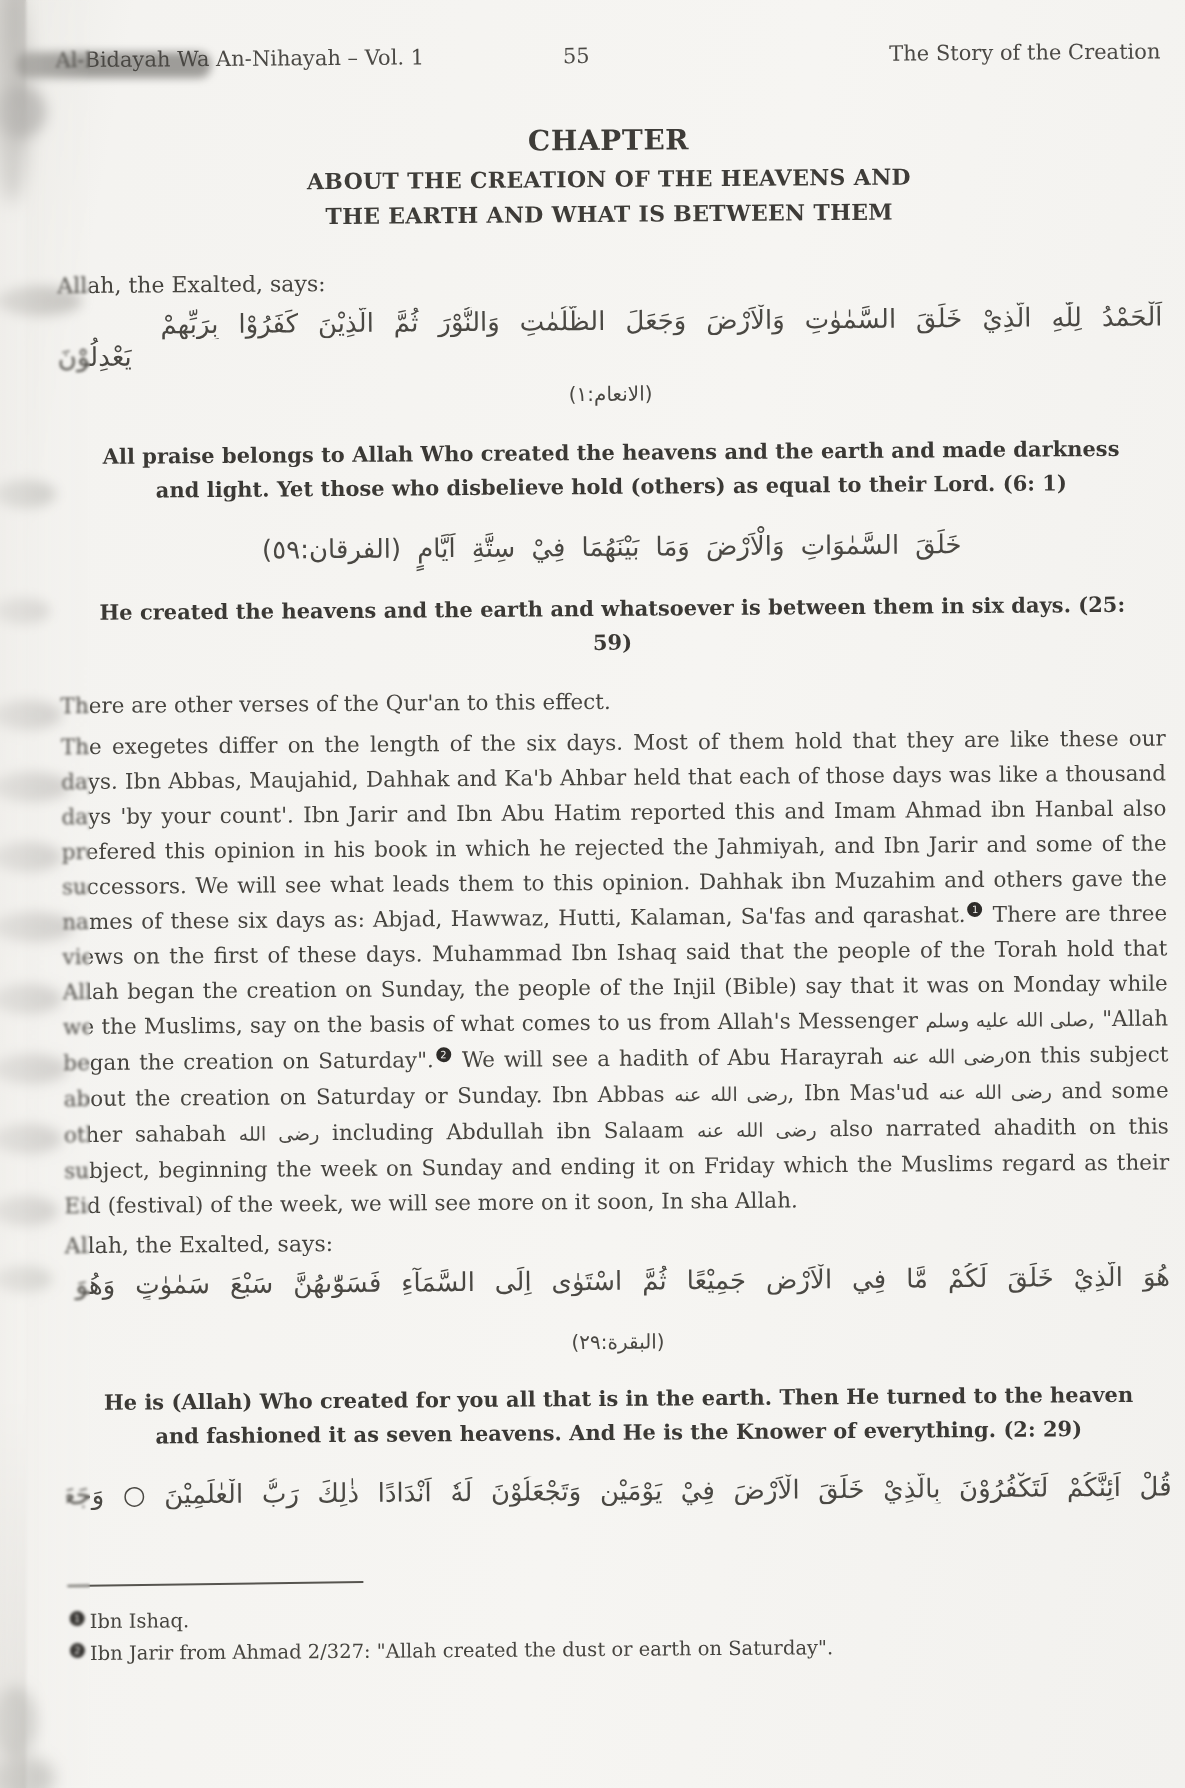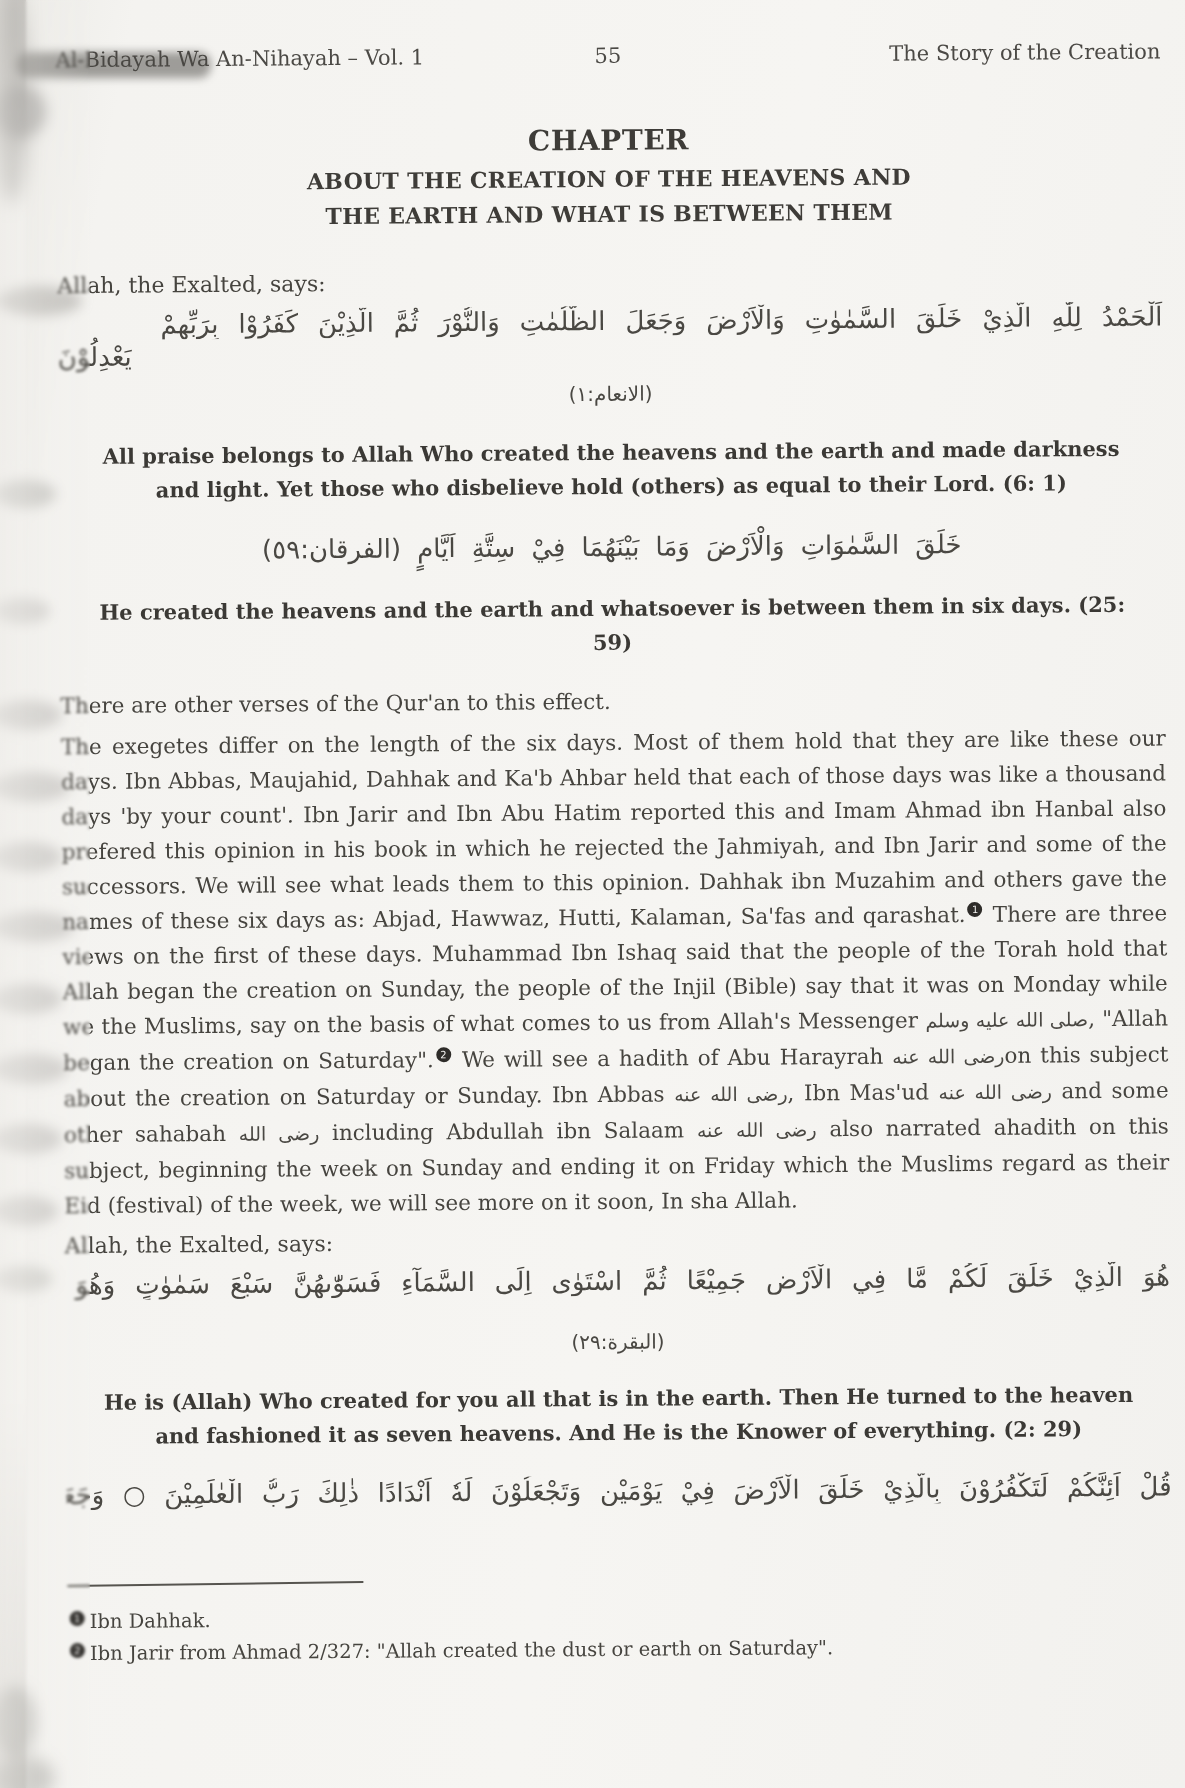--- a/index.html
+++ b/index.html
@@ -8,21 +8,21 @@
          font-family:"DejaVu Serif","Liberation Serif",serif; }
   .page { position:relative; width:1185px; height:1788px; overflow:hidden;
           background:linear-gradient(100deg,#ecebe7 0%,#f4f3f0 9%,#f6f5f2 55%,#f2f1ee 100%); }
   .edge-strip { position:absolute; left:0; top:0; width:26px; height:100%;
           background:linear-gradient(to bottom,#bcbab6,#f3f2ef 9%,#f8f7f4 78%,#dedcd8); }
   .content { position:absolute; inset:0; padding:44px 18px 0 62px;
           transform:rotate(-0.45deg); color:#46443f; }
 
   .page-header { display:flex; align-items:baseline; font-size:21px; color:#4b4945; }
   .h-left  { flex:1; text-align:left; }
-  .h-center{ width:90px; text-align:center; }
+  .h-center{ width:90px; }
   .h-right { flex:1; text-align:right; }
 
   .chapter { text-align:center; margin-top:56px; color:#3e3c38; }
   .chapter-title { font-size:28px; font-weight:bold; letter-spacing:.6px; }
   .chapter-sub   { font-size:22px; font-weight:bold; margin-top:9px; letter-spacing:.3px; }
 
   .intro { font-size:22px; margin-top:42px; }
   .intro2 { margin-top:10px; }
 
   .arabic { font-family:"DejaVu Sans",sans-serif; direction:rtl; color:#4a4843; }
@@ -89,21 +89,21 @@
 
     <p class="intro intro2">Allah, the Exalted, says:</p>
 
     <div class="arabic verse-line" lang="ar" dir="rtl">هُوَ الَّذِيْ خَلَقَ لَكُمْ مَّا فِي الْاَرْضِ جَمِيْعًا ثُمَّ اسْتَوٰى اِلَى السَّمَآءِ فَسَوّٰىهُنَّ سَبْعَ سَمٰوٰتٍ وَهُوَ بِكُلِّ شَىْءٍ عَلِيْمٌ</div>
     <div class="arabic verse-ref" style="margin-top:34px" lang="ar" dir="rtl">(البقرة:٢٩)</div>
     <p class="translation translation3">He is (Allah) Who created for you all that is in the earth. Then He turned to the heaven and fashioned it as seven heavens. And He is the Knower of everything. (2: 29)</p>
 
     <div class="arabic verse-wide" lang="ar" dir="rtl">قُلْ اَئِنَّكُمْ لَتَكْفُرُوْنَ بِالَّذِيْ خَلَقَ الْاَرْضَ فِيْ يَوْمَيْنِ وَتَجْعَلُوْنَ لَهٗ اَنْدَادًا ذٰلِكَ رَبُّ الْعٰلَمِيْنَ ○ وَجَعَلَ</div>
 
     <div class="fn-rule"></div>
-    <div class="footnote first"><span class="fnmark">1</span><span>Ibn Dahhak.</span></div>
+    <div class="footnote first"><span class="fnmark">1</span><span>Ibn Ishaq.</span></div>
     <div class="footnote"><span class="fnmark">2</span><span>Ibn Jarir from Ahmad 2/327: "Allah created the dust or earth on Saturday".</span></div>
   </div>
 
   <div>
     <div class="smudge" style="left:-8px; top:-12px; width:36px; height:215px; background:rgba(104,102,98,.42); filter:blur(9px);"></div>
     <div class="smudge" style="left:16px; top:52px; width:195px; height:26px; background:rgba(72,70,66,.5); filter:blur(4px); border-radius:12px;"></div>
     <div class="smudge" style="left:-6px; top:86px; width:52px; height:52px; background:rgba(118,116,112,.45); filter:blur(7px);"></div>
     <div class="smudge" style="left:-4px; top:286px; width:86px; height:30px; background:rgba(128,126,122,.38); filter:blur(6px);"></div>
     <div class="smudge" style="left:-6px; top:480px; width:62px; height:28px; background:rgba(136,134,130,.35); filter:blur(6px);"></div>
     <div class="smudge" style="left:-6px; top:598px; width:56px; height:26px; background:rgba(146,144,140,.3); filter:blur(6px);"></div>

